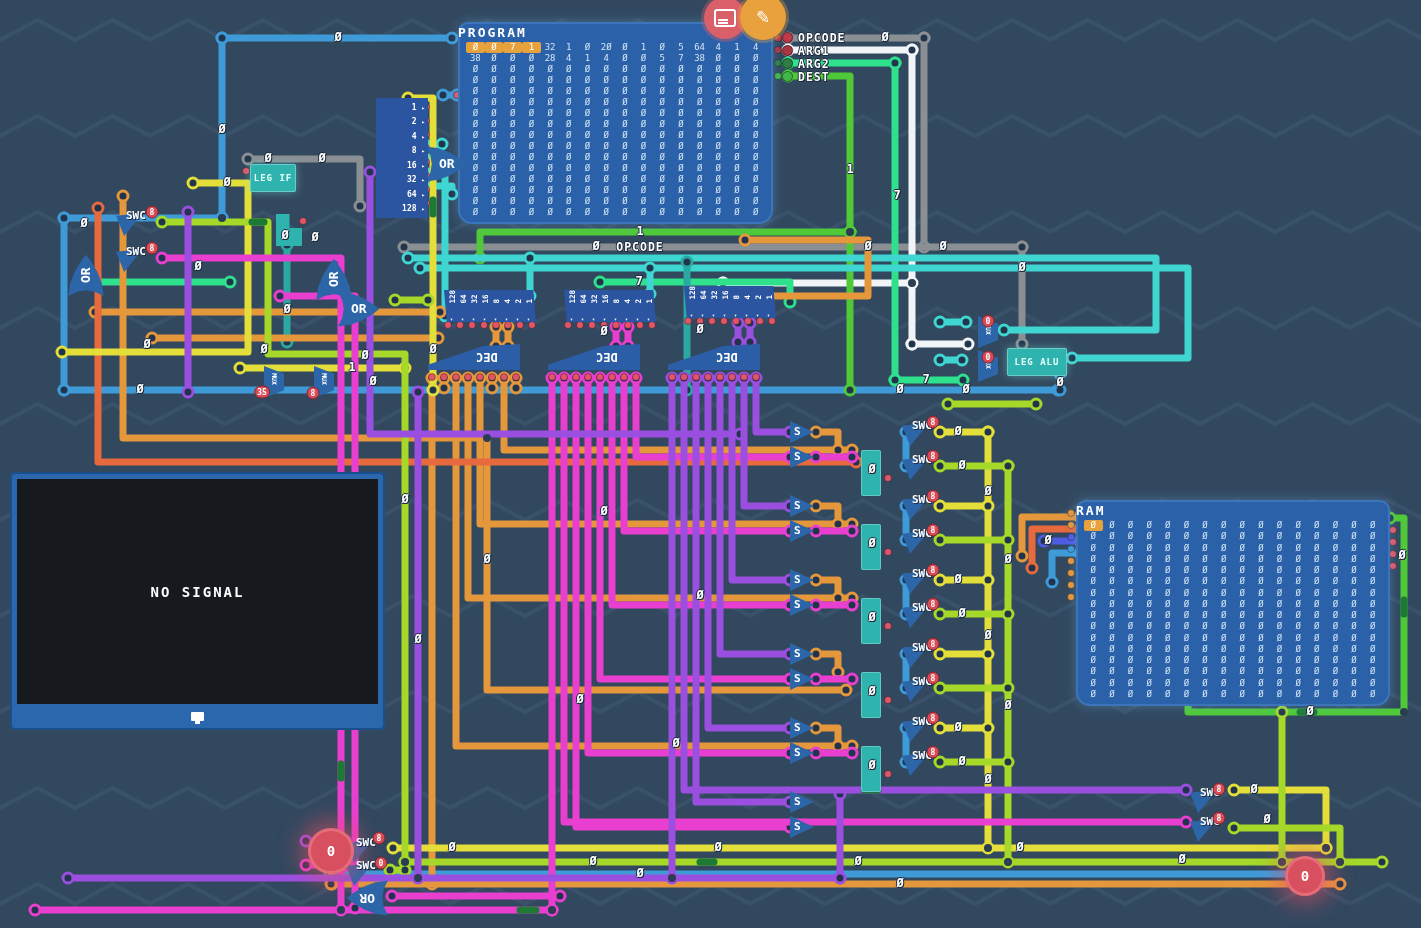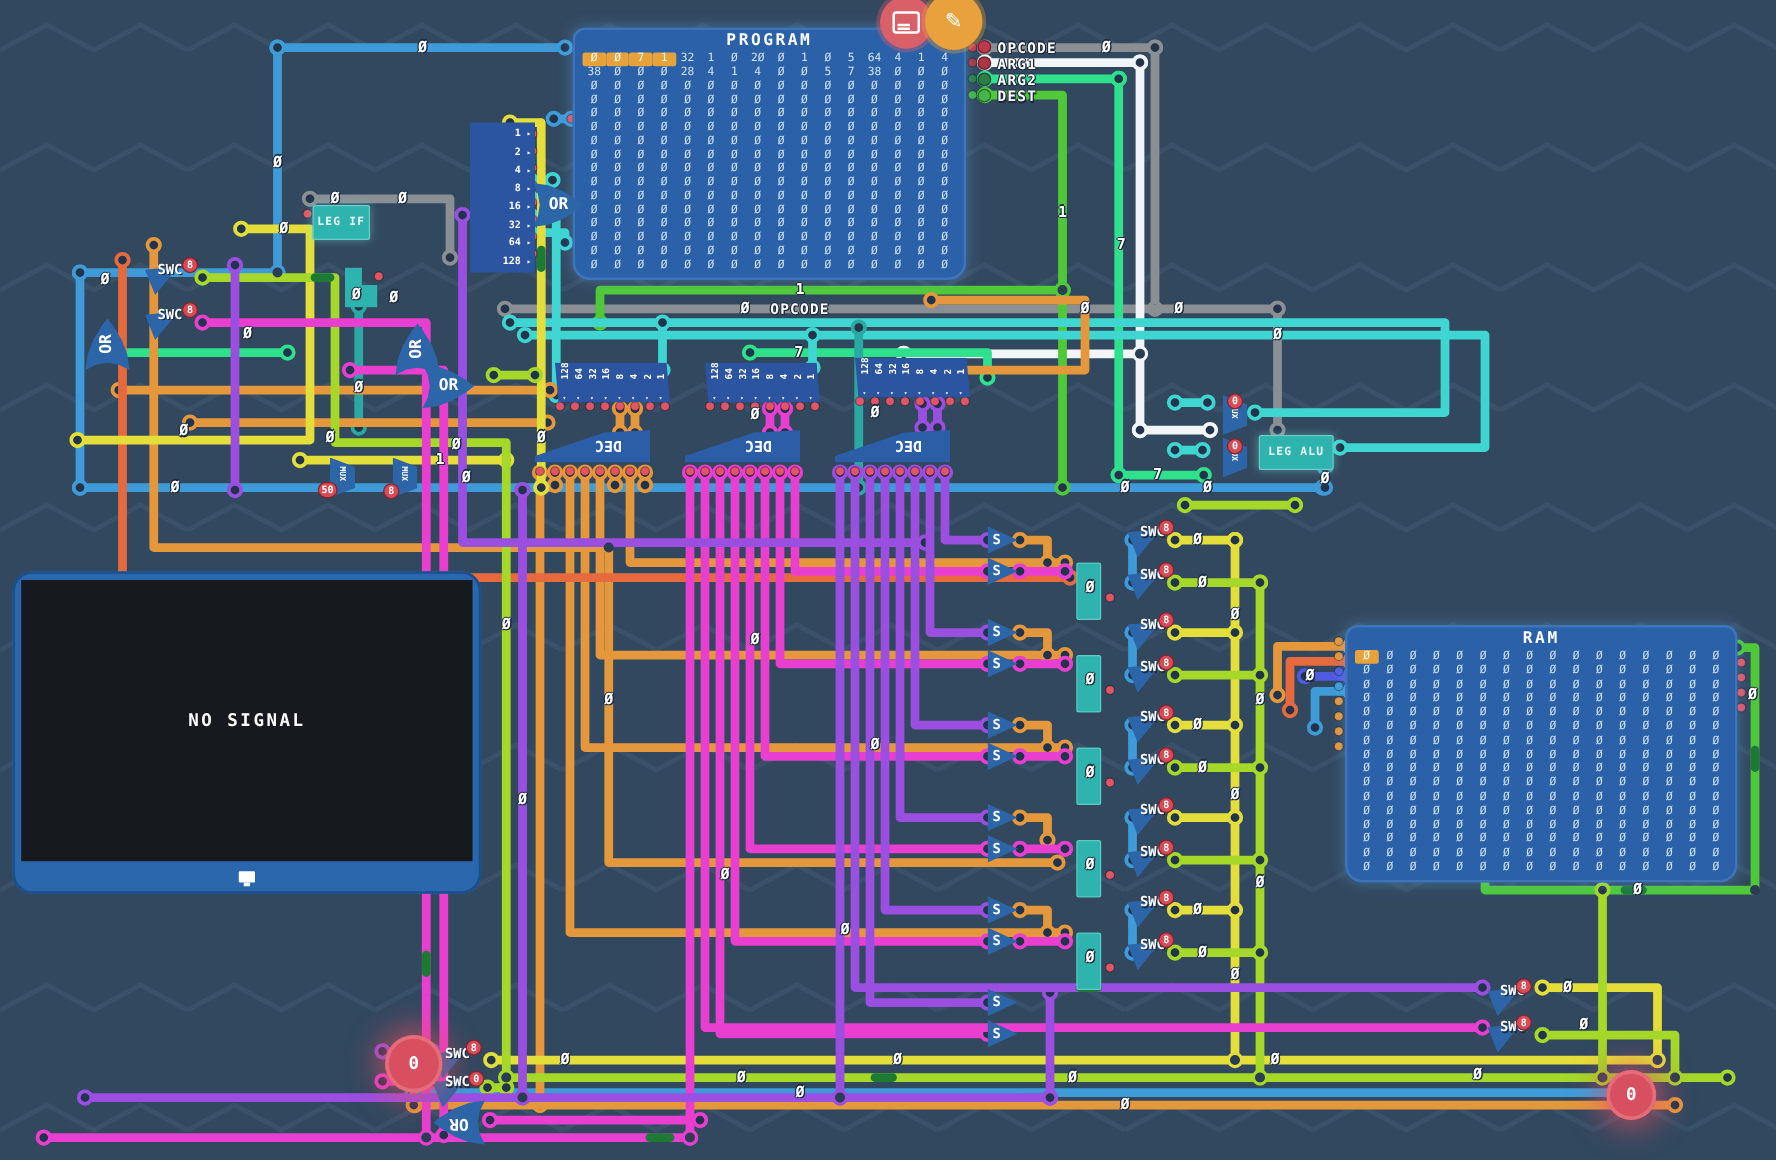--- a/index.html
+++ b/index.html
@@ -7,30 +7,30 @@
          background:#32485f;font-family:"DejaVu Sans Mono",monospace;}
   #bg,#wires{position:absolute;left:0;top:0;z-index:0;}
   #wires{z-index:1;}
   #components{position:absolute;left:0;top:0;width:100%;height:100%;z-index:2;pointer-events:none;}
   #components>*{pointer-events:auto;}
   #overlay{position:absolute;left:0;top:0;width:100%;height:100%;z-index:3;pointer-events:none;}
 
   
   .panel{position:absolute;background:#2a61a8;border-radius:10px 10px 14px 14px;
          box-shadow:0 0 12px rgba(110,180,245,.35), inset 0 0 0 2px rgba(120,180,240,.25);}
-  .panel .ptitle{position:absolute;top:3px;left:0;right:0;text-align:center;color:#fff;
+  .panel .ptitle{position:absolute;top:3px;left:0;right:0;text-align:left;color:#fff;
          font-weight:bold;font-size:13px;letter-spacing:2px;}
   .grid{position:absolute;left:8px;right:8px;top:20px;bottom:6px;display:flex;flex-direction:column;justify-content:space-between;}
   .grow{display:flex;justify-content:space-between;}
   .cell{flex:1;text-align:center;font-size:9px;line-height:11px;color:#d2e4f6;}
   .cell.hl{background:#e8a23b;color:#fff;border-radius:2px;}
 
   
-  #monitor{position:absolute;left:10px;top:457px;width:375px;height:258px;background:#2a67ad;
-           border-radius:16px;box-shadow:inset 0 0 0 2px #1b4f8c;}
+  #monitor{position:absolute;left:10px;top:472px;width:375px;height:258px;background:#2a67ad;
+           border-radius:5px;box-shadow:inset 0 0 0 2px #1b4f8c;}
   #monitor .screen{position:absolute;left:7px;top:7px;right:7px;bottom:26px;background:#16191d;
            display:flex;align-items:center;justify-content:center;}
   #monitor .screen span{color:#fff;font-weight:bold;font-size:14px;letter-spacing:2px;}
   #monitor .mbar{position:absolute;left:7px;bottom:4px;right:7px;height:20px;display:flex;align-items:center;justify-content:center;}
   .mon-icon{display:inline-block;width:13px;height:9px;background:#fff;border-radius:1px;position:relative;}
   .mon-icon:after{content:"";position:absolute;left:4px;top:9px;width:5px;height:3px;background:#fff;}
 
   
   .gate{position:absolute;}
   .gate b{position:absolute;color:#fff;font-weight:bold;z-index:2;}
@@ -1563,21 +1563,21 @@
       <span class="wlabel" style="left: 1048px; top: 541px;">Ø</span>
       <span class="wlabel" style="left: 487px; top: 560px;">Ø</span>
       <span class="wlabel" style="left: 604px; top: 512px;">Ø</span>
       <span class="wlabel" style="left: 700px; top: 596px;">Ø</span>
       <span class="wlabel" style="left: 676px; top: 744px;">Ø</span>
       <span class="wlabel" style="left: 580px; top: 700px;">Ø</span>
       <span class="wlabel" style="left: 418px; top: 640px;">Ø</span>
       <span class="wlabel" style="left: 405px; top: 500px;">Ø</span>
       <span class="badge" style="left: 152px; top: 212px;">8</span>
       <span class="badge" style="left: 152px; top: 248px;">8</span>
-      <span class="badge" style="left: 262px; top: 392px;">50</span>
+      <span class="badge" style="left: 262px; top: 392px;">35</span>
       <span class="badge" style="left: 313px; top: 393px;">8</span>
       <span class="badge" style="left: 988px; top: 321px;">0</span>
       <span class="badge" style="left: 988px; top: 357px;">0</span>
       <span class="badge" style="left: 933px; top: 422px;">8</span>
       <span class="badge" style="left: 933px; top: 456px;">8</span>
       <span class="badge" style="left: 933px; top: 496px;">8</span>
       <span class="badge" style="left: 933px; top: 530px;">8</span>
       <span class="badge" style="left: 933px; top: 570px;">8</span>
       <span class="badge" style="left: 933px; top: 604px;">8</span>
       <span class="badge" style="left: 933px; top: 644px;">8</span>

